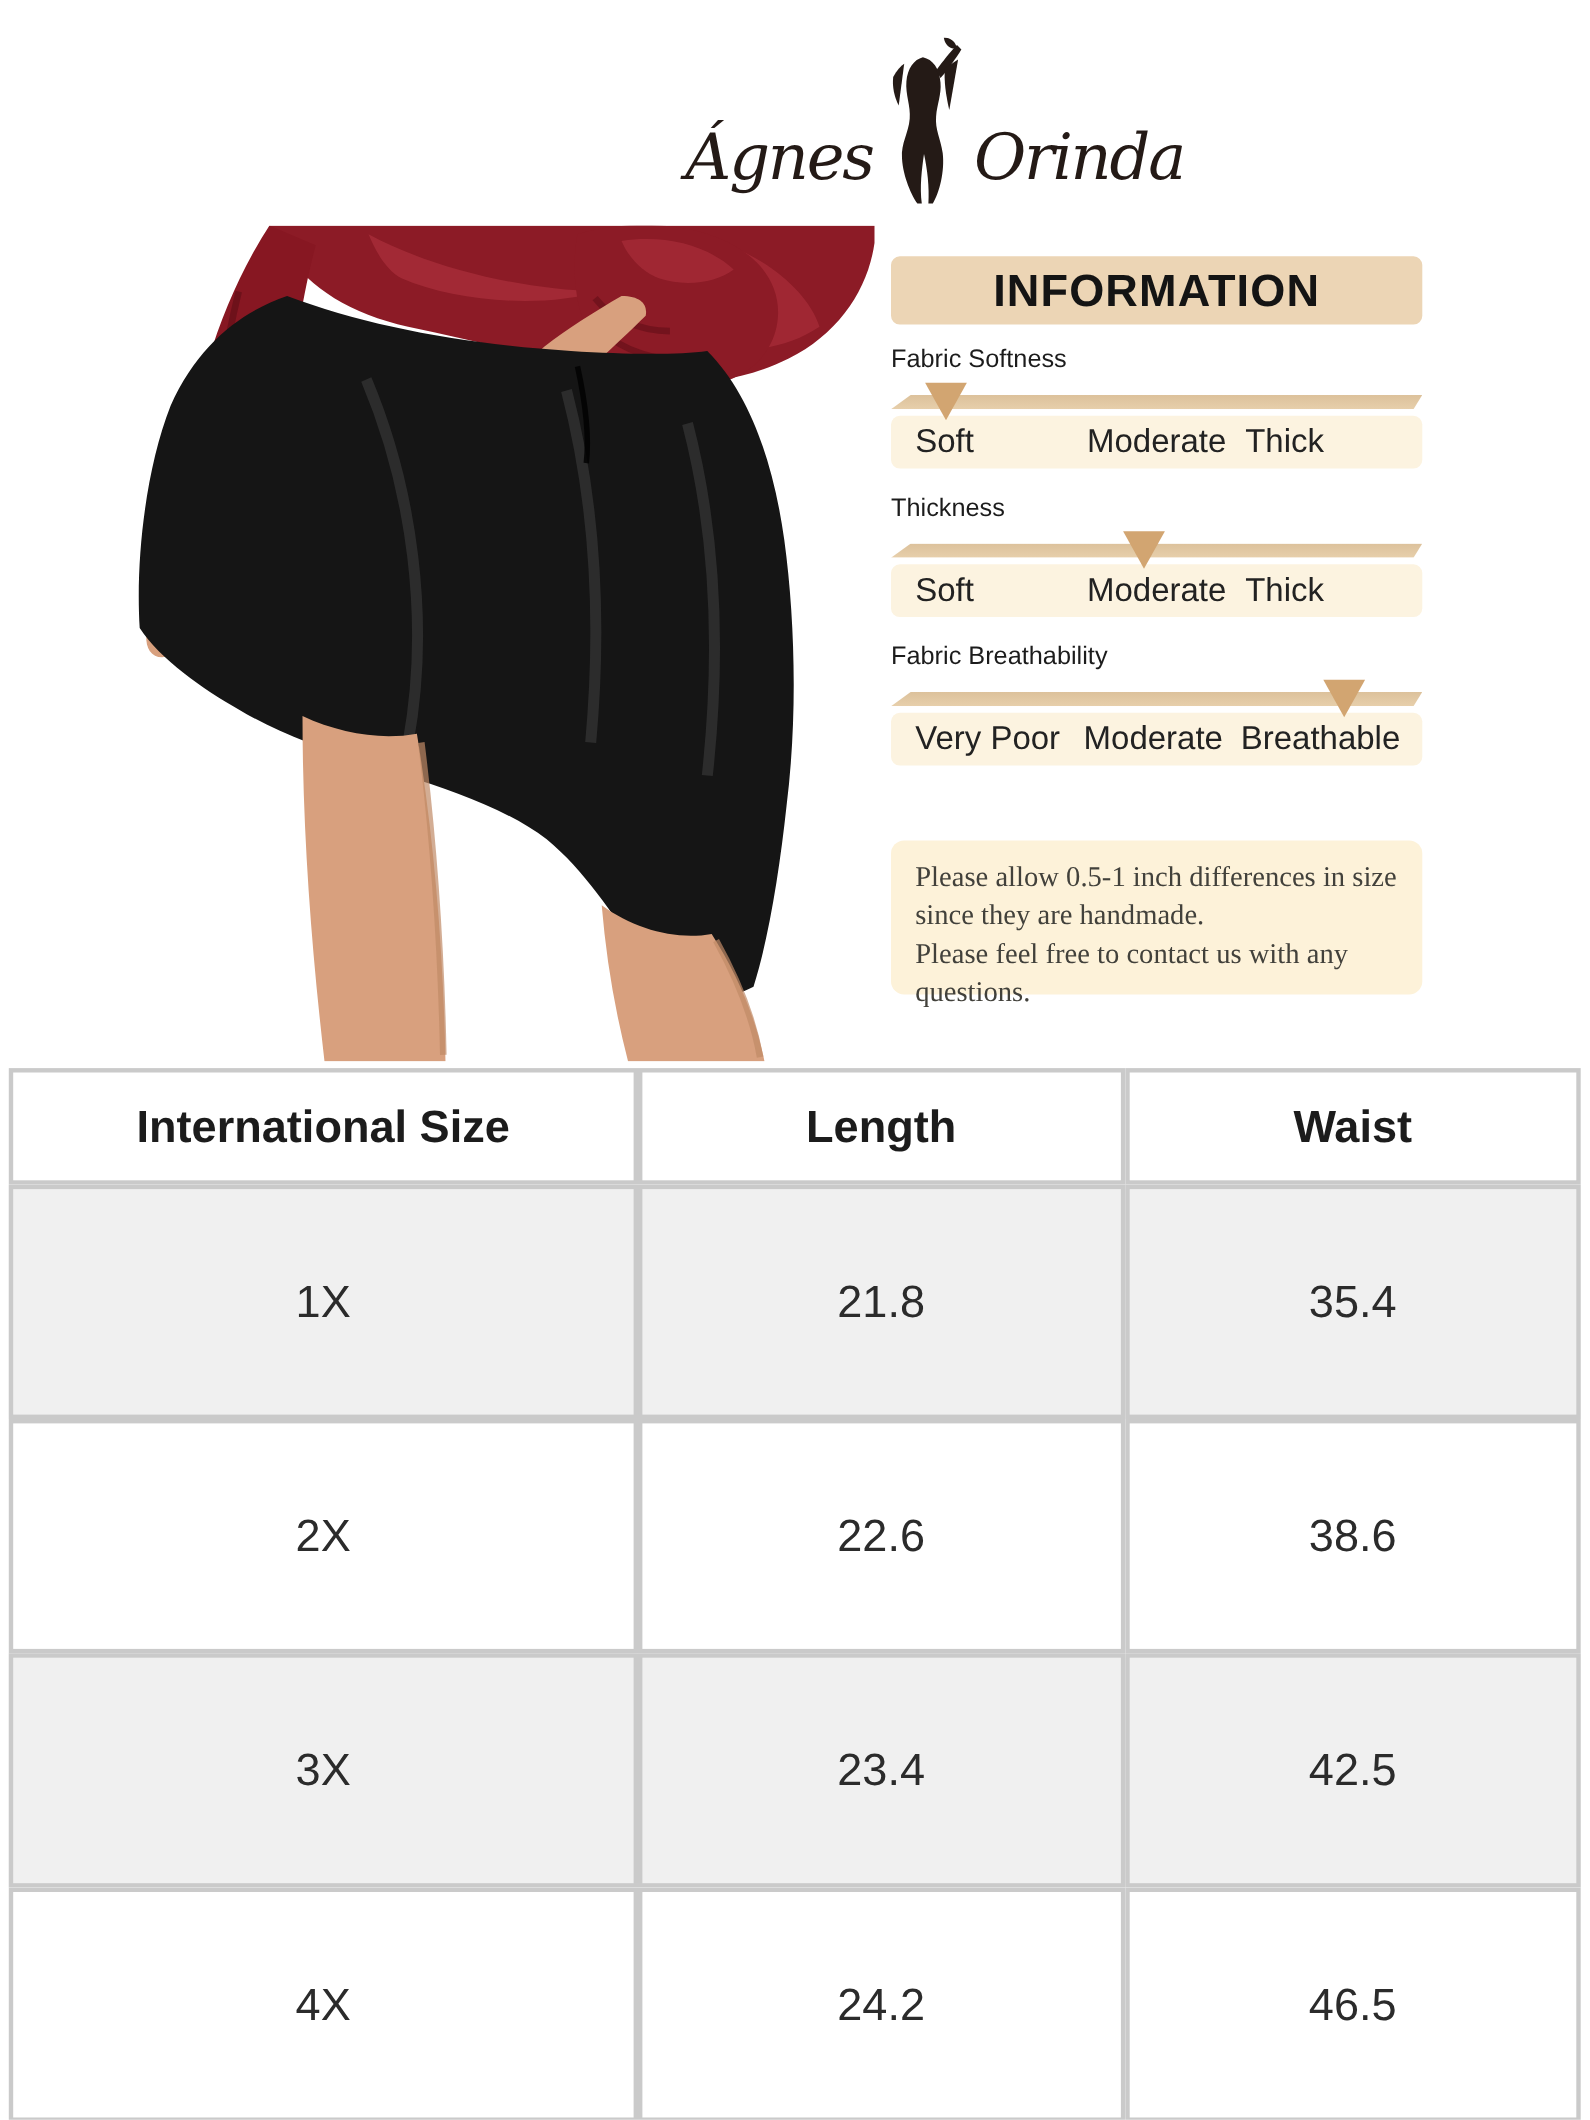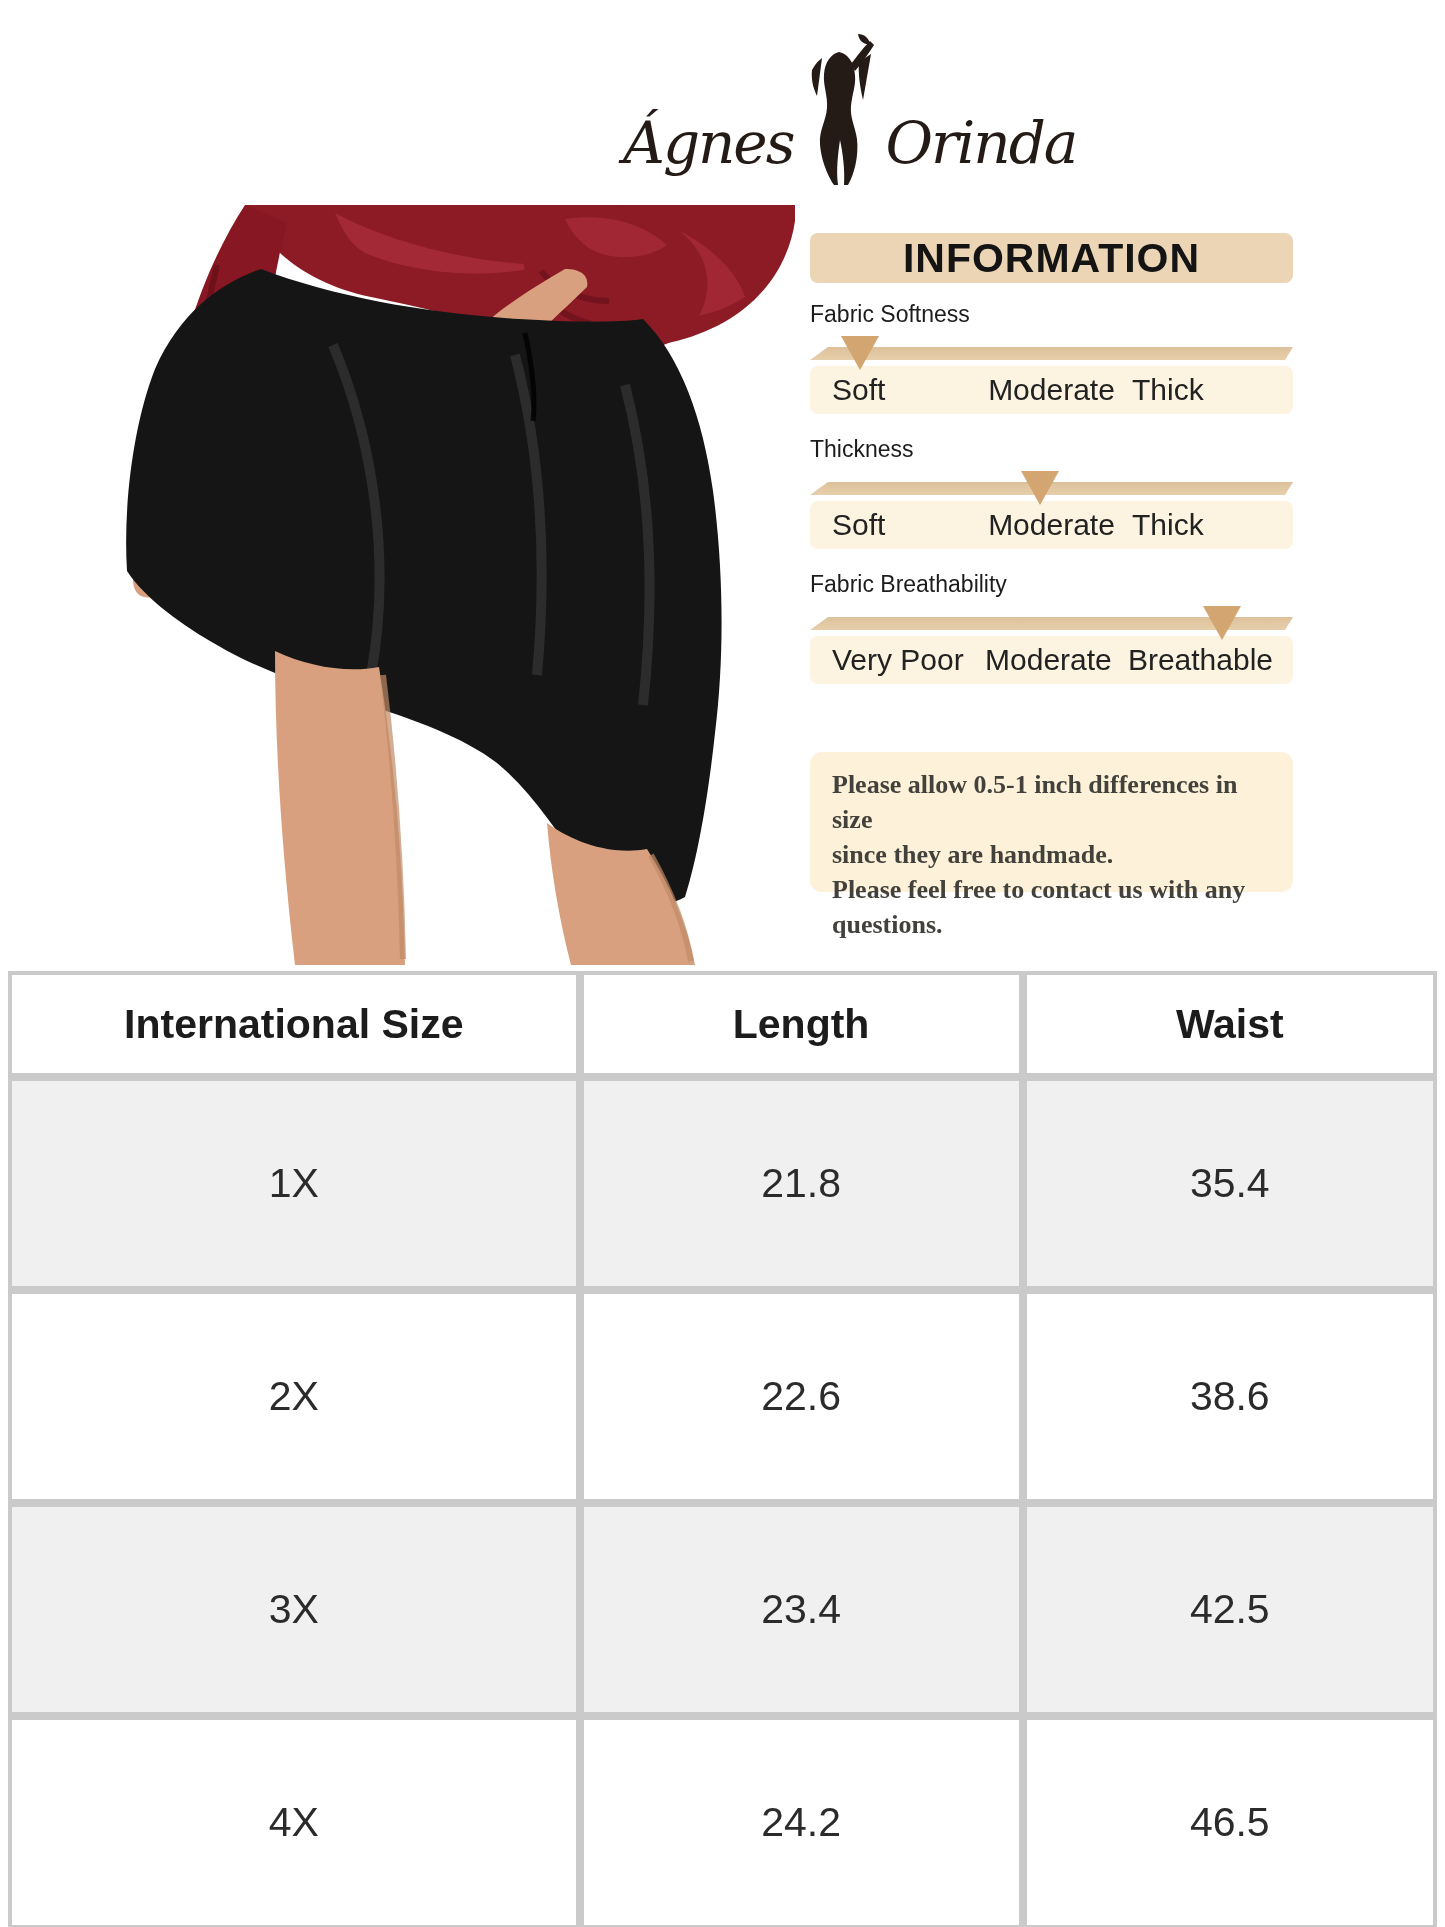--- a/index.html
+++ b/index.html
@@ -17,21 +17,21 @@
     font-style:italic;font-size:58px;line-height:1;letter-spacing:-2px;
     padding-bottom:14px;
   }
   .logo-figure{width:92px;height:152px;margin:0 -2px;}
   
   .photo{position:absolute;left:95px;top:205px;width:712px;height:760px;overflow:hidden;background:#fff;}
   .photo svg{display:block;}
   
   .panel{position:absolute;left:810px;top:233px;width:483px;}
   .panel-title{
-    height:50px;border-radius:8px;background:var(--accent-tan,#ecd5b5);
+    height:62px;border-radius:8px;background:var(--accent-tan,#ecd5b5);
     display:flex;align-items:center;justify-content:center;
     font-size:41px;font-weight:bold;color:#141414;letter-spacing:1px;
   }
   .metric h3{
     margin:13px 0 0;text-align:left;font-size:23px;font-weight:normal;color:#1c1c1c;line-height:44px;
   }
   .metric:first-of-type h3{margin-top:9px;}
   .slider{position:relative;height:30px;}
   .slider-bar{
     position:absolute;left:0;right:0;top:11px;height:13px;
@@ -50,21 +50,21 @@
   }
   .scale-labels .l{text-align:left;padding-left:22px;}
   .scale-labels .c{text-align:center;}
   .scale-labels .r{text-align:left;padding-right:20px;}
   .note{
     margin-top:68px;height:110px;border-radius:12px;background:var(--note-cream,#fdf2d9);
     padding:15px 18px 15px 22px;
     font-family:"Liberation Serif","DejaVu Serif",serif;
     font-size:26px;line-height:35px;color:#42413b;
   }
-  .note p{margin:0;font-weight:bold;}
+  .note p{margin:0;}
   
   .size-table{
     position:absolute;left:8px;top:971px;width:1429px;
     border-collapse:separate;border-spacing:0;table-layout:fixed;
   }
   .size-table th,.size-table td{
     border:4px solid var(--table-border,#cacaca);text-align:center;vertical-align:middle;
   }
   .size-table th{height:96px;font-size:41px;font-weight:bold;color:#1c1c1c;background:#ffffff;margin-top:28px;}
   .size-table td{height:203px;font-size:41px;font-weight:normal;color:#2b2b2b;background:#ffffff;}

